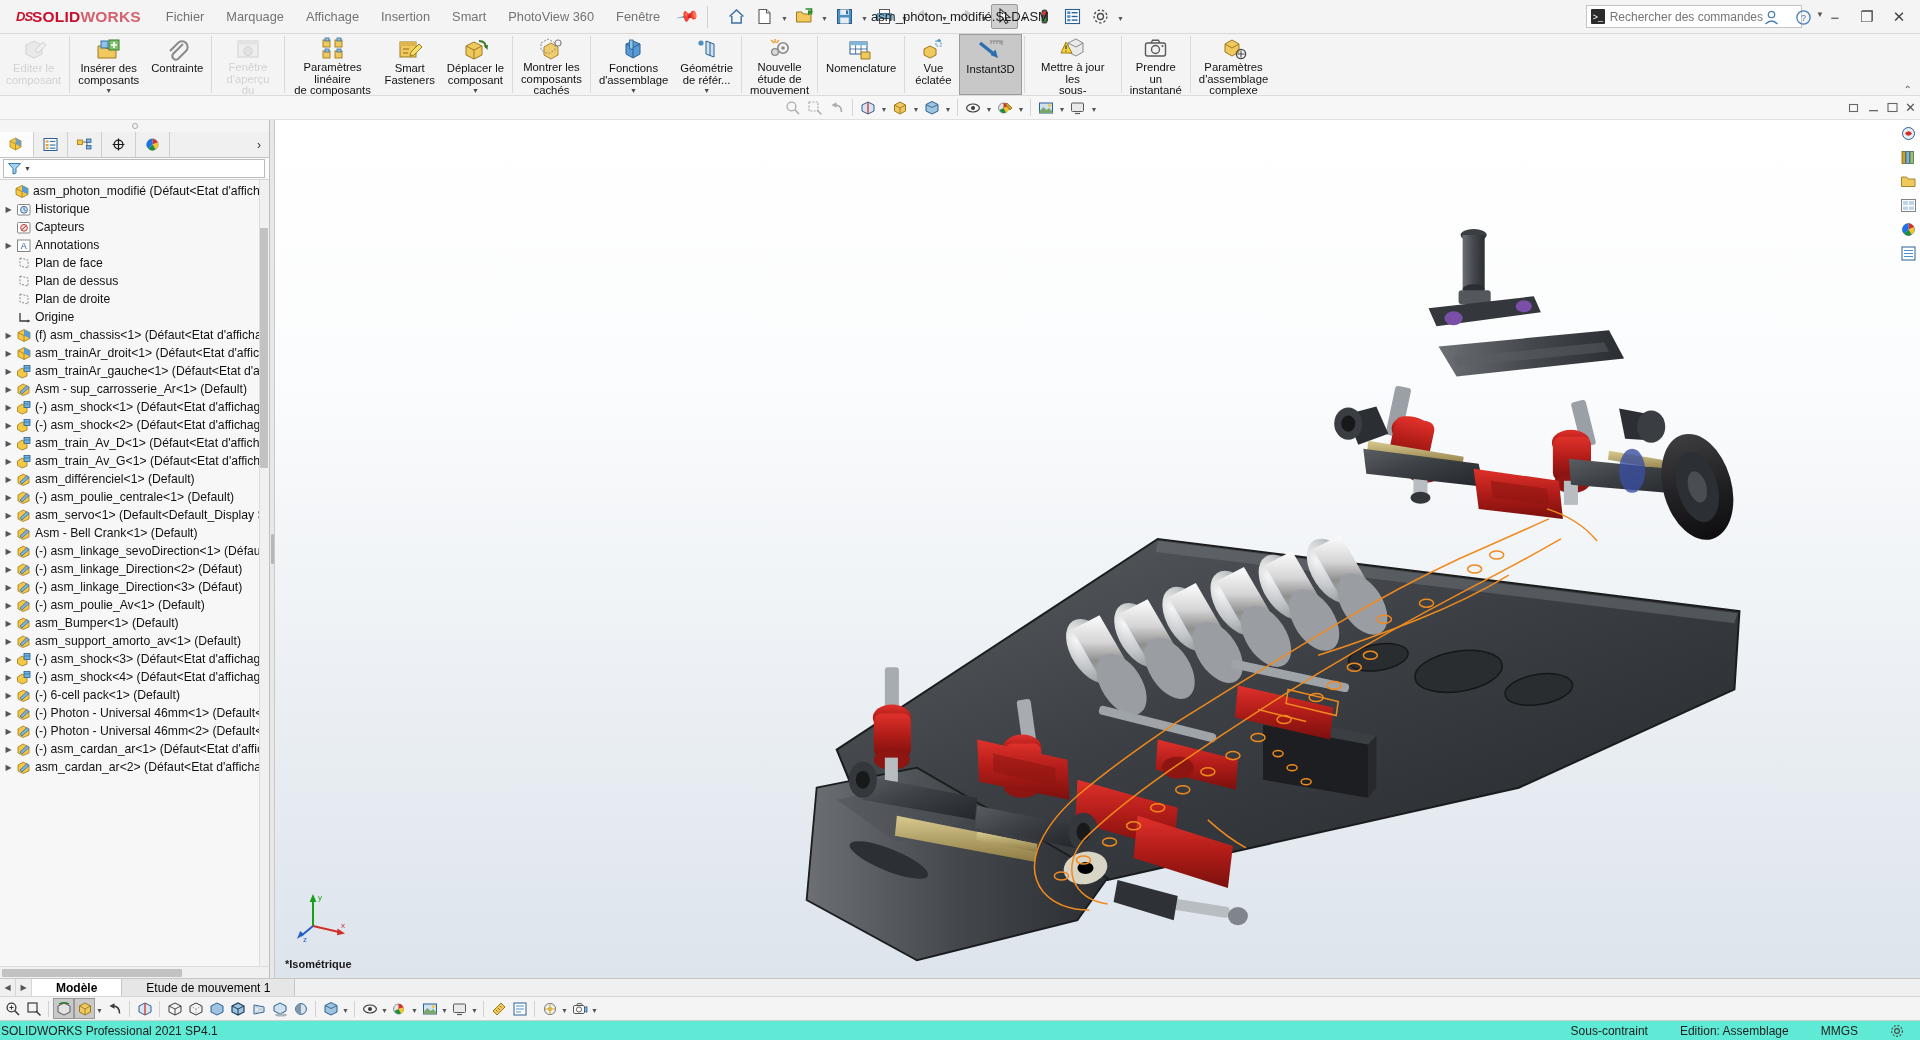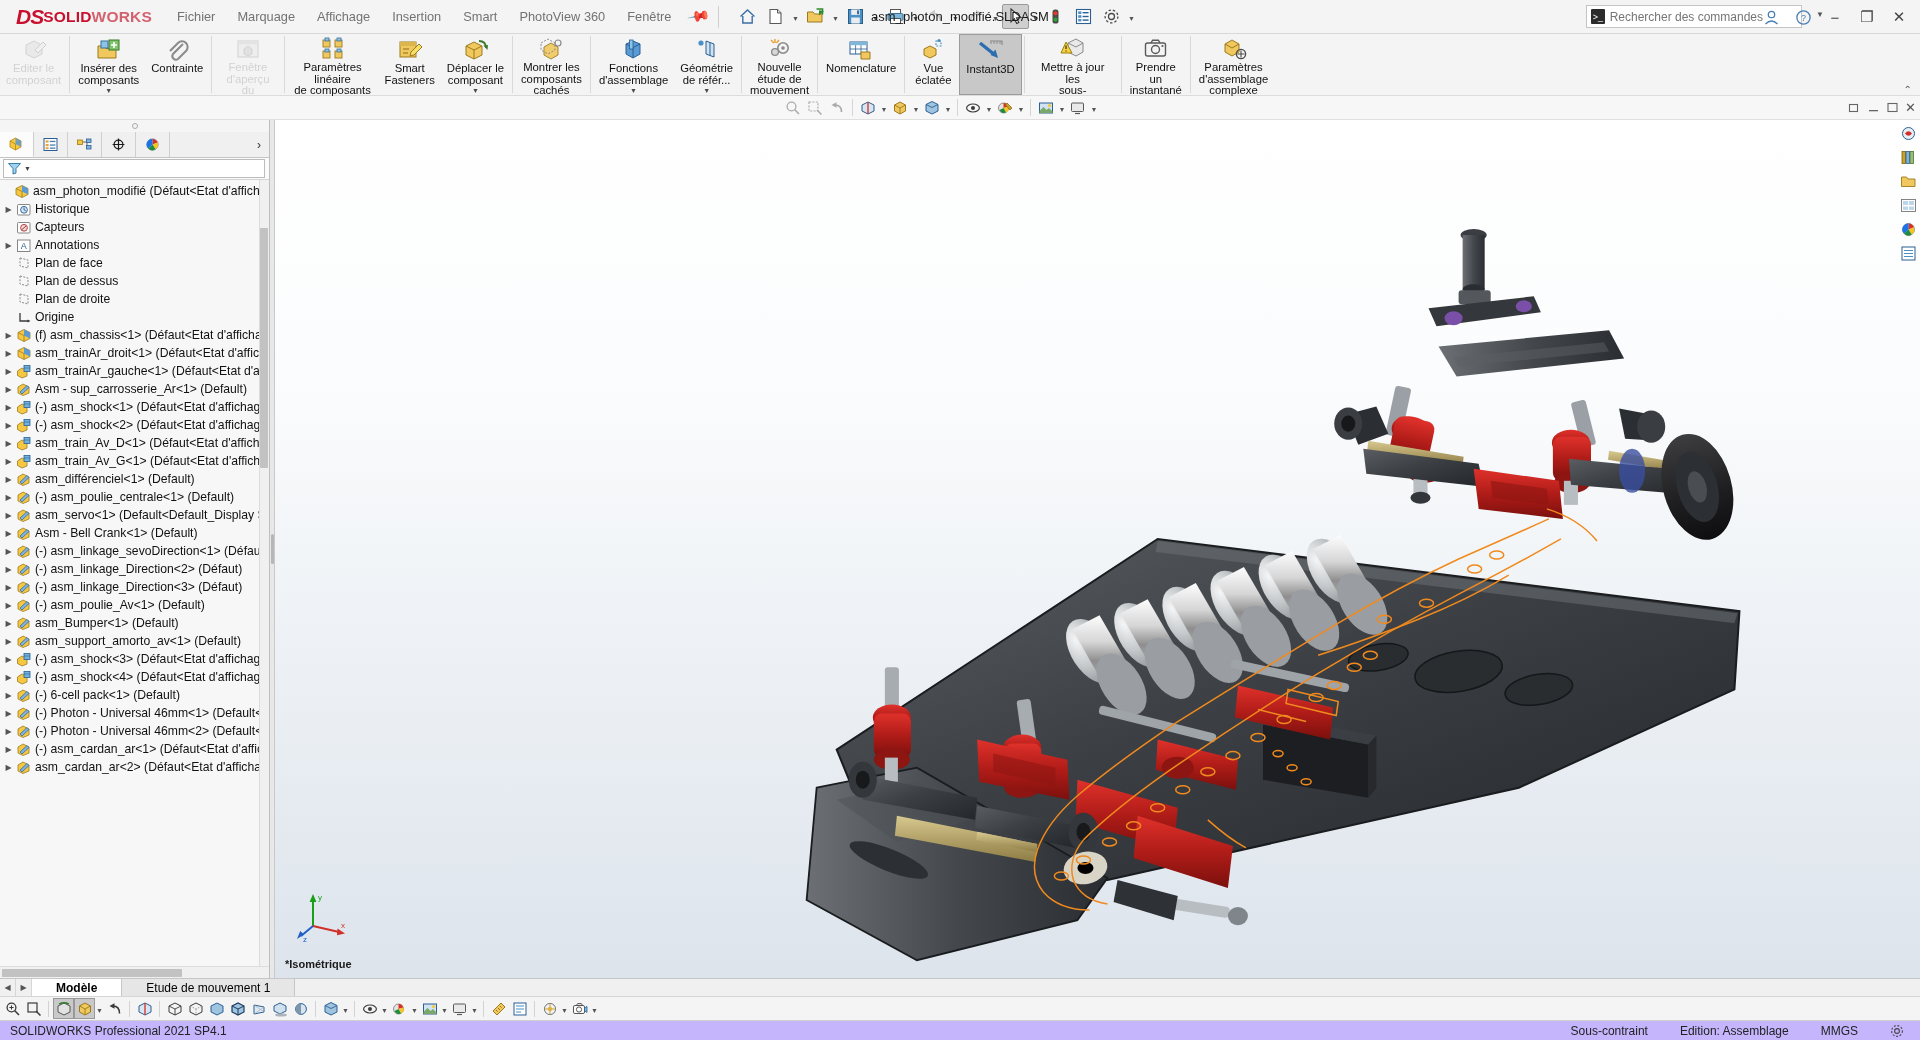--- a/index.html
+++ b/index.html
@@ -12,21 +12,21 @@
     -webkit-font-smoothing: antialiased;
   }
   .app { width:1920px; height:1040px; display:flex; flex-direction:column; position:relative; }
 
   
   .menubar {
     height:34px; background:#f4f4f4; display:flex; align-items:center;
     border-bottom:1px solid #d8d8d8; position:relative; flex:0 0 34px;
   }
   .logo { display:flex; align-items:center; padding:0 14px 0 16px; }
-  .logo .ds { color:#c8102e; font-weight:bold; font-size:21px; font-style:italic; letter-spacing:-1px; }
+  .logo .ds { color:#c8102e; font-weight:bold; font-size:13px; font-style:italic; letter-spacing:-1px; }
   .logo .sw-bold { color:#c8102e; font-weight:bold; font-size:15.5px; letter-spacing:0.2px; }
   .logo .sw-light { color:#d4616e; font-weight:bold; font-size:15.5px; letter-spacing:0.2px;}
   .menuitems { display:flex; align-items:center; gap:0px; }
   .menuitem { padding:5px 11px; font-size:12.8px; color:#737373; cursor:default; white-space:nowrap;}
   .pin { margin-left:8px; color:#8a8a8a; font-size:15px; transform:rotate(35deg); }
   .mb-sep { width:1px; height:22px; background:#d0d0d0; margin:0 9px; }
 
   .qa-tools { display:flex; align-items:center; gap:1px; margin-left:6px; }
   .qa-btn { width:27px;height:25px;display:flex;align-items:center;justify-content:center;border:1px solid transparent;border-radius:2px;}
   .qa-caret { width:11px;height:25px;display:flex;align-items:flex-end;justify-content:center;padding-bottom:7px;color:#555;font-size:7px;}
@@ -126,22 +126,22 @@
   .dtab.active { background:#fff; font-weight:bold;}
 
   
   .bottombar { height:24px; background:#f4f4f4; display:flex; align-items:center; border-top:1px solid #d6d6d6; flex:0 0 24px; padding-left:2px;}
   .bb-btn { width:21px;height:21px;display:flex;align-items:center;justify-content:center;color:#3a3a3a;}
   .bb-btn.sel { background:#c9c9c9; border:1px solid #999;}
   .bb-caret { width:9px;height:21px;display:flex;align-items:flex-end;justify-content:center;padding-bottom:5px;color:#555;font-size:7px;}
   .bb-sep { width:1px;height:16px;background:#d2d2d2;margin:0 4px;}
 
   
-  .statusbar { height:20px; background:#c4b5fd; display:flex; align-items:center; border-top:1px solid #d0d0d0;
-               font-size:12px; color:#222; flex:0 0 20px; padding-left:10px;}
+  .statusbar { height:20px; background:#5eead4; display:flex; align-items:center; border-top:1px solid #d0d0d0;
+               font-size:12px; color:#222; flex:0 0 20px; padding-left:1px;}
   .sb-right { margin-left:auto; display:flex; align-items:center;}
   .sb-cell { padding:0 16px; }
 
   svg { display:block; }
 </style>
 </head>
 <body>
 
 <div class="app">
 

